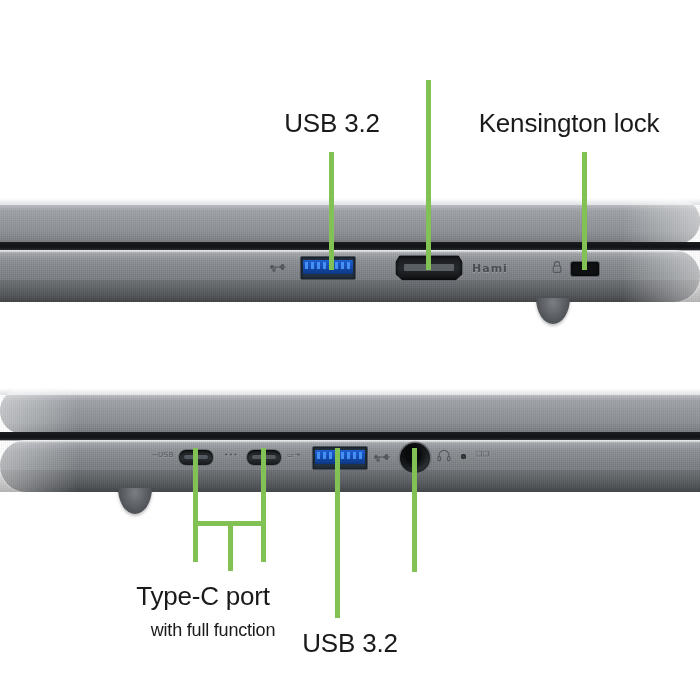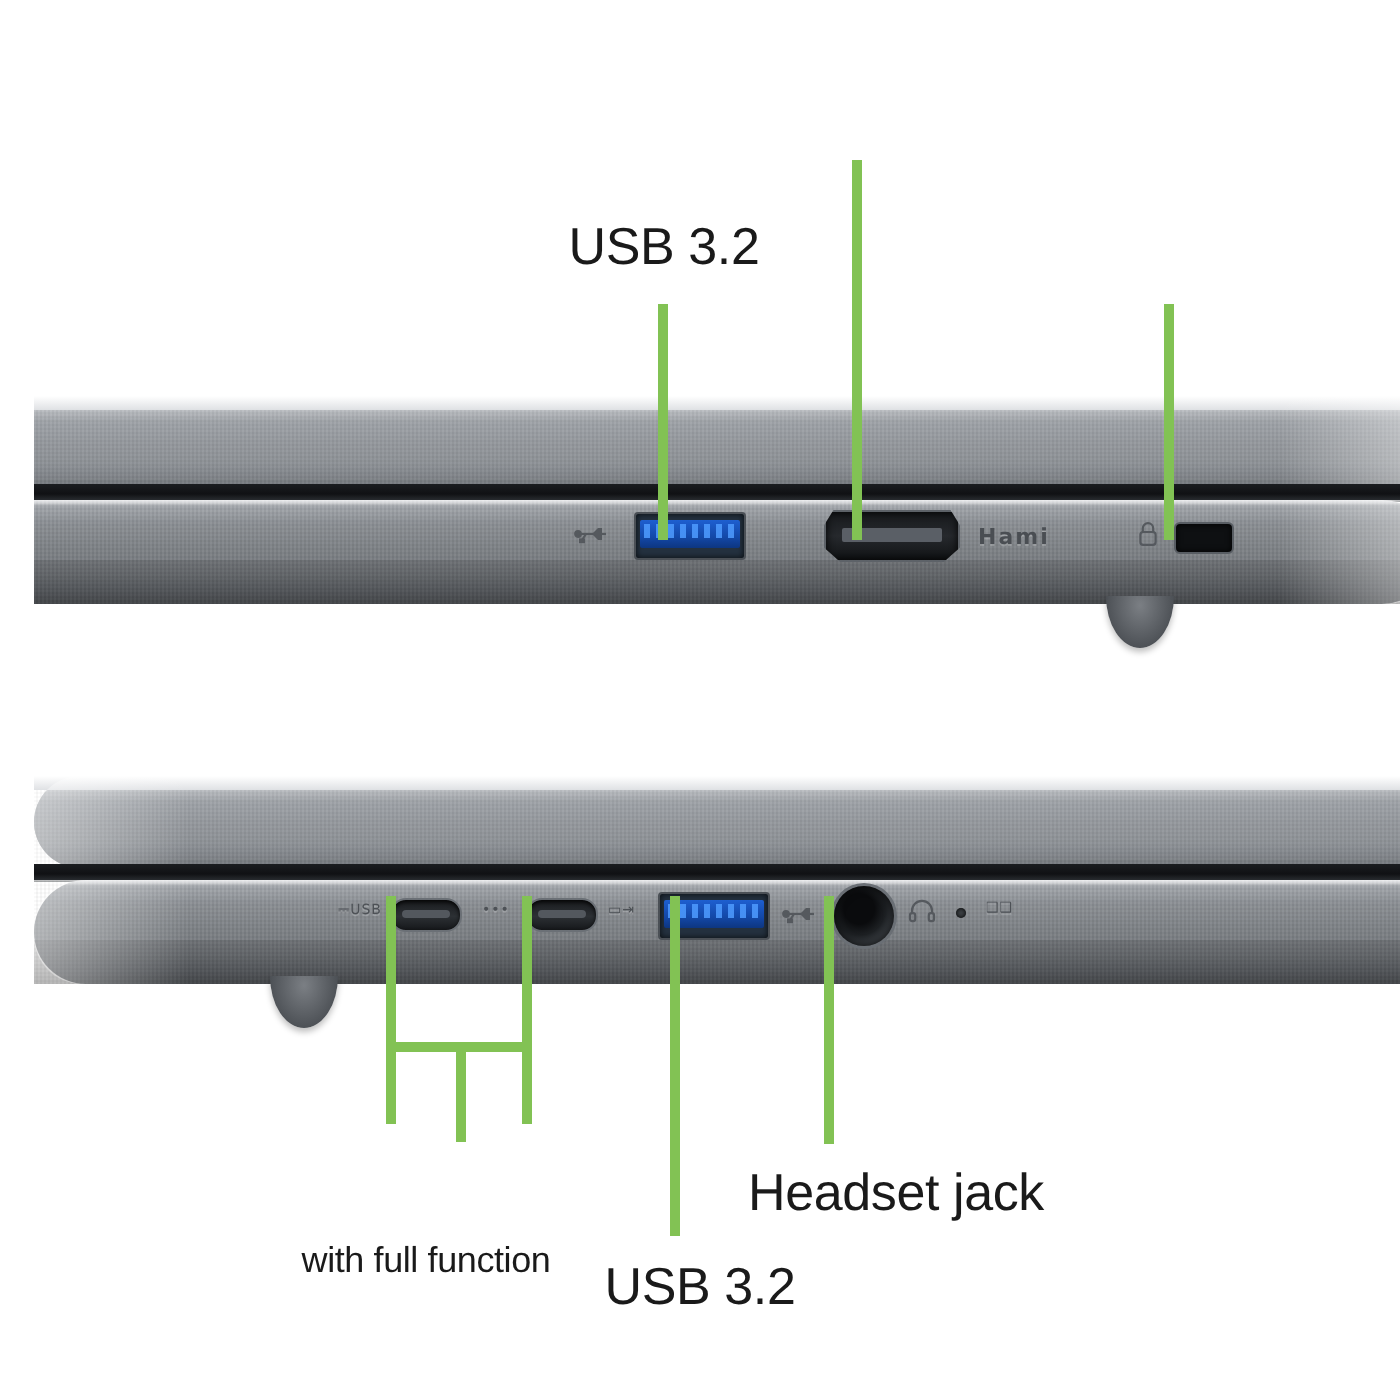--- a/index.html
+++ b/index.html
@@ -12,21 +12,21 @@
   .label.main{font-size:26px;font-weight:400;}
   .label.sub{font-size:18px;font-weight:400;margin-left:12px;}
   .label.c{transform:translateX(-50%);}
 
   
   .lead{position:absolute;background:#82c254;}
   .lead.v{width:5px;}
   .lead.h{height:5px;}
 
   
-  .laptop{position:absolute;left:17px;width:619px;padding-left:20px;}
+  .laptop{position:absolute;left:0;width:619px;padding-left:20px;}
 
   
   .lid{position:absolute;left:0;width:700px;height:46px;
        background:linear-gradient(to bottom,
           #fdfdfd 0%, #e9eaec 7%, #b9bcc0 16%,
           #9fa3a8 28%, #94989d 52%, #8d9196 74%,
           #7e8287 90%, #6e7277 100%);
   }
   .lid .lid-top-hl{position:absolute;left:0;top:0;width:100%;height:7px;
        background:linear-gradient(to bottom,#ffffff,#dfe1e4);}
@@ -223,30 +223,31 @@
         <rect x="10.4" y="7.6" width="2.6" height="4" rx="1.1"></rect>
       </svg>
     </span>
     <div class="port led" style="left:461px;top:66px;"></div>
     <span class="tiny-mark" style="left:476px;top:62px;">❑❑</span>
   </div>
 
   <div class="label main c" style="left:332px;top:108px;">USB 3.2</div>
 
 
+  <div class="label main c" style="left:569px;top:108px;">Kensington lock</div>
 
   <div class="lead v" style="left:329px;top:152px;height:118px;"></div>
   <div class="lead v" style="left:426px;top:80px;height:190px;"></div>
   <div class="lead v" style="left:582px;top:152px;height:118px;"></div>
 
+  <div class="label main c" style="left:203px;top:581px;">Type-C port</div>
   <div class="label sub c" style="left:201px;top:620px;">with full function</div>
 
   <div class="label main c" style="left:350px;top:628px;">USB 3.2</div>
 
-  <div class="label main c" style="left:448px;top:581px;">Headset jack</div>
 
   <div class="lead v" style="left:193px;top:448px;height:114px;"></div>
   <div class="lead v" style="left:261px;top:448px;height:114px;"></div>
   <div class="lead h" style="left:193px;top:521px;width:73px;"></div>
   <div class="lead v" style="left:228px;top:521px;height:50px;"></div>
 
   <div class="lead v" style="left:335px;top:448px;height:170px;"></div>
   <div class="lead v" style="left:412px;top:448px;height:124px;"></div>
 
 </div>

